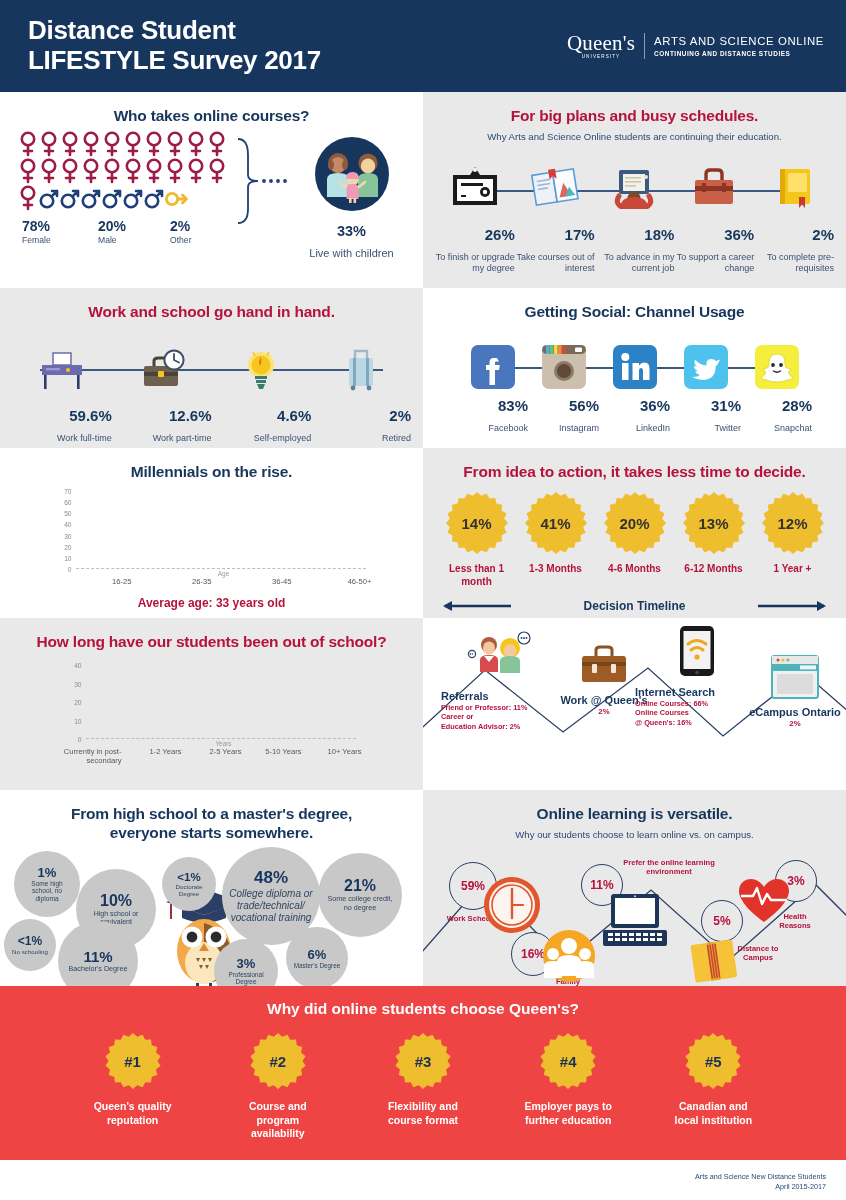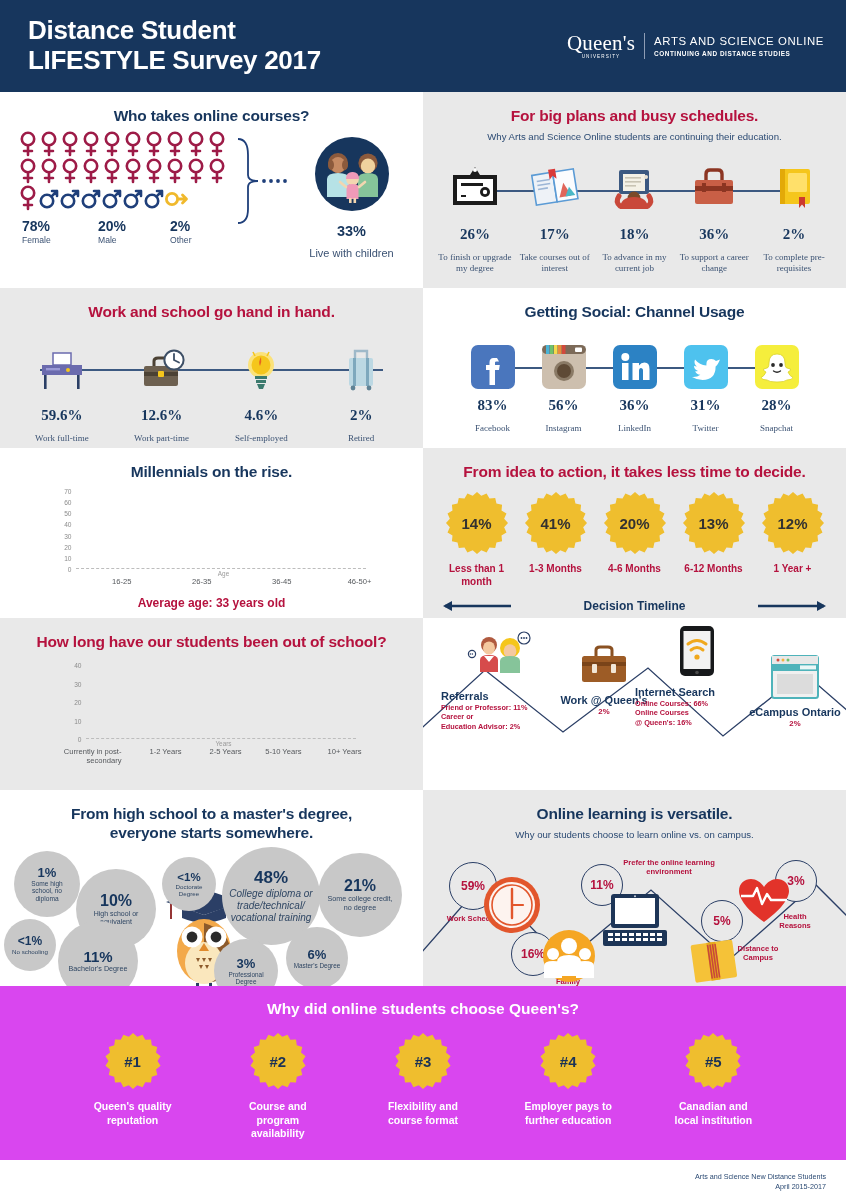--- a/index.html
+++ b/index.html
@@ -71,21 +71,21 @@
     text-align:center; font-size: 9.6px; color:#2b4a73; margin-top: 6px;
   }
 
   
   .iconrow { position: relative; margin-top: 12px; padding: 0 12px; }
   .iconrow .line {
     position: absolute; left: 40px; right: 40px; top: 36px;
     height: 2px; background: #3c5981; z-index: 0;
   }
   .iconrow .cells { display: flex; position: relative; z-index: 1; }
-  .cell { flex: 1; text-align: center; font-family: Liberation Serif, serif; }
+  .cell { flex: 1; text-align: right; }
   .cell .art { height: 68px; display: flex; align-items: center; justify-content: center; }
   .cell .pct { font-size: 15px; font-weight: bold; color: #17365d; margin-top: 4px; }
   .cell .lbl { font-size: 9px; color: #3b5273; line-height: 1.22; margin-top: 9px; }
 
   
   .who { display: flex; padding: 6px 14px 0 18px; position: relative; }
   .who-left { width: 220px; }
   .symrow { display: flex; gap: 1px; margin-bottom: 1px; }
   .sym { width: 20px; height: 26px; }
   .who-legend { display: flex; margin-top: 7px; padding-left: 4px; }
@@ -148,21 +148,21 @@
   
   .versatile { position: relative; height: 150px; margin-top: 4px; }
   .vcirc {
     position:absolute; border-radius: 50%; border: 1.4px solid #2b3f66; background:#e9e9e9;
     display:flex; align-items:center; justify-content:center;
     font-size: 12px; font-weight: bold; color: #b5123e;
   }
   .vlbl { position:absolute; font-size: 7.6px; color:#b5123e; text-align:center; line-height:1.25; font-weight:bold;}
 
   
-  .footband { background: #d946ef; height: 174px; padding-top: 14px; }
+  .footband { background: #ef4444; height: 174px; padding-top: 14px; }
   .footband h2 { text-align:center; color:#fff; font-size: 15.5px; font-weight:bold; }
   .foot-badges { display:flex; justify-content: space-around; padding: 0 60px; margin-top: 14px; }
   .fb { text-align:center; width: 95px; }
   .fb .badge { width: 58px; height: 58px; }
   .fb .badge .txt { font-size: 15px; color: #1c3356; }
   .fb .lbl { color:#fff; font-size: 10.5px; font-weight:bold; line-height:1.3; margin-top: 10px; }
   .footer-note {
     text-align: right; padding: 12px 20px 0 0; font-size: 7.2px; color:#2b4a73; line-height:1.4;
   }
 </style>

